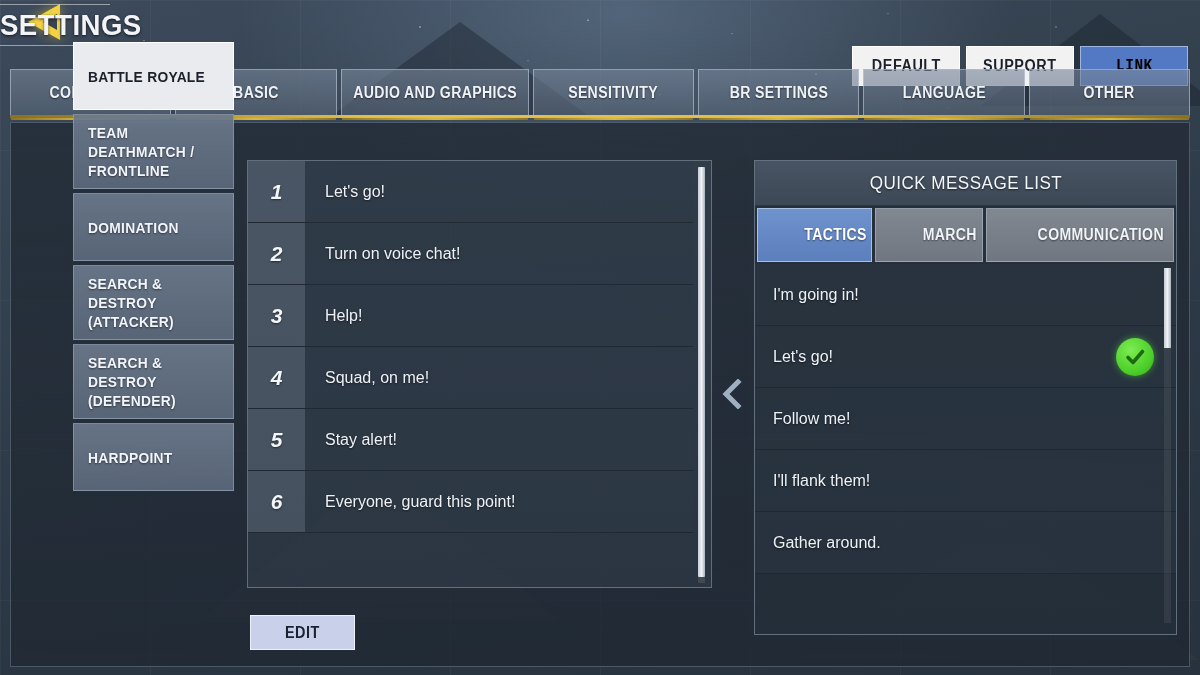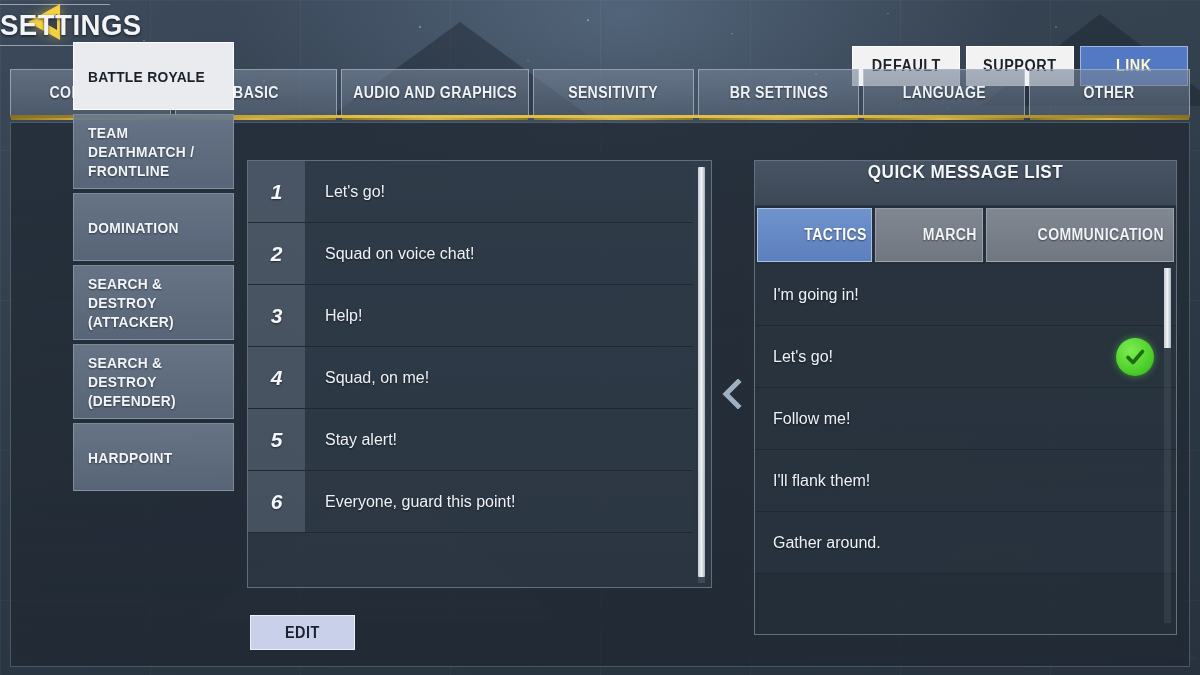--- a/index.html
+++ b/index.html
@@ -124,21 +124,21 @@
     width: 108px; height: 40px;
     display: flex; align-items: center; justify-content: center;
     font-size: 16px; font-weight: bold; letter-spacing: .6px;
     font-family: "Liberation Sans Narrow","Liberation Sans",sans-serif;
     transform: none;
     background: #f2f2f2; color: #1c222b;
     border: 1px solid #ffffff;
     cursor: pointer; user-select: none;
   }
   .hdr-btn span { transform: scaleX(.9); display:inline-block; }
-  .hdr-btn.accent { background: #5479c4; color: #fef9c3; border-color: #9fb6e0; }
+  .hdr-btn.accent { background: #5479c4; color: #000000; border-color: #9fb6e0; font-family: Liberation Mono, monospace; }
 
   
   .tabs {
     position: absolute; left: 10px; top: 69px;
     width: 1180px; height: 48px;
     display: flex; gap: 4px;
   }
   .tab {
     flex: 1;
     position: relative;
@@ -265,24 +265,24 @@
 
   
   .qml-panel {
     position: absolute; left: 754px; top: 160px;
     width: 423px; height: 475px;
     background: rgba(40,50,62,.45);
     border: 1px solid rgba(175,192,210,.45);
   }
   .qml-title {
     height: 45px;
-    display: flex; justify-content: center;
+    display: flex; align-items: center; justify-content: center;
     background: linear-gradient(180deg, rgba(73,86,101,.95), rgba(62,74,88,.95));
     border-bottom: 1px solid rgba(28,36,46,.6);
-    color: #f4f7fa; font-size: 19px; font-weight: bold; letter-spacing: .5px;
+    color: #f4f7fa; font-size: 19px; font-weight: normal; letter-spacing: .5px;
     font-family: "Liberation Sans Narrow","Liberation Sans",sans-serif;
     text-shadow: 0 1px 2px rgba(0,0,0,.6);
   }
   .qml-title span { transform: scaleX(.9); display:inline-block;}
   .qml-tabs { display: flex; height: 56px; padding: 2px 2px 0 2px; gap: 3px; }
   .qml-tab {
     flex: 1;
     display: flex; align-items: center; justify-content: center;
     background: linear-gradient(180deg, rgba(134,141,149,.95), rgba(116,123,132,.95));
     border: 1px solid rgba(190,205,222,.45);
@@ -411,21 +411,21 @@
   </div>
 
   <div class="msg-panel">
     <div class="msg-rows">
       <div class="msg-row">
         <div class="msg-num">1</div>
         <div class="msg-text">Let's go!</div>
       </div>
       <div class="msg-row">
         <div class="msg-num">2</div>
-        <div class="msg-text">Squad on voice chat!</div>
+        <div class="msg-text">Turn on voice chat!</div>
       </div>
       <div class="msg-row">
         <div class="msg-num">3</div>
         <div class="msg-text">Help!</div>
       </div>
       <div class="msg-row">
         <div class="msg-num">4</div>
         <div class="msg-text">Squad, on me!</div>
       </div>
       <div class="msg-row">

